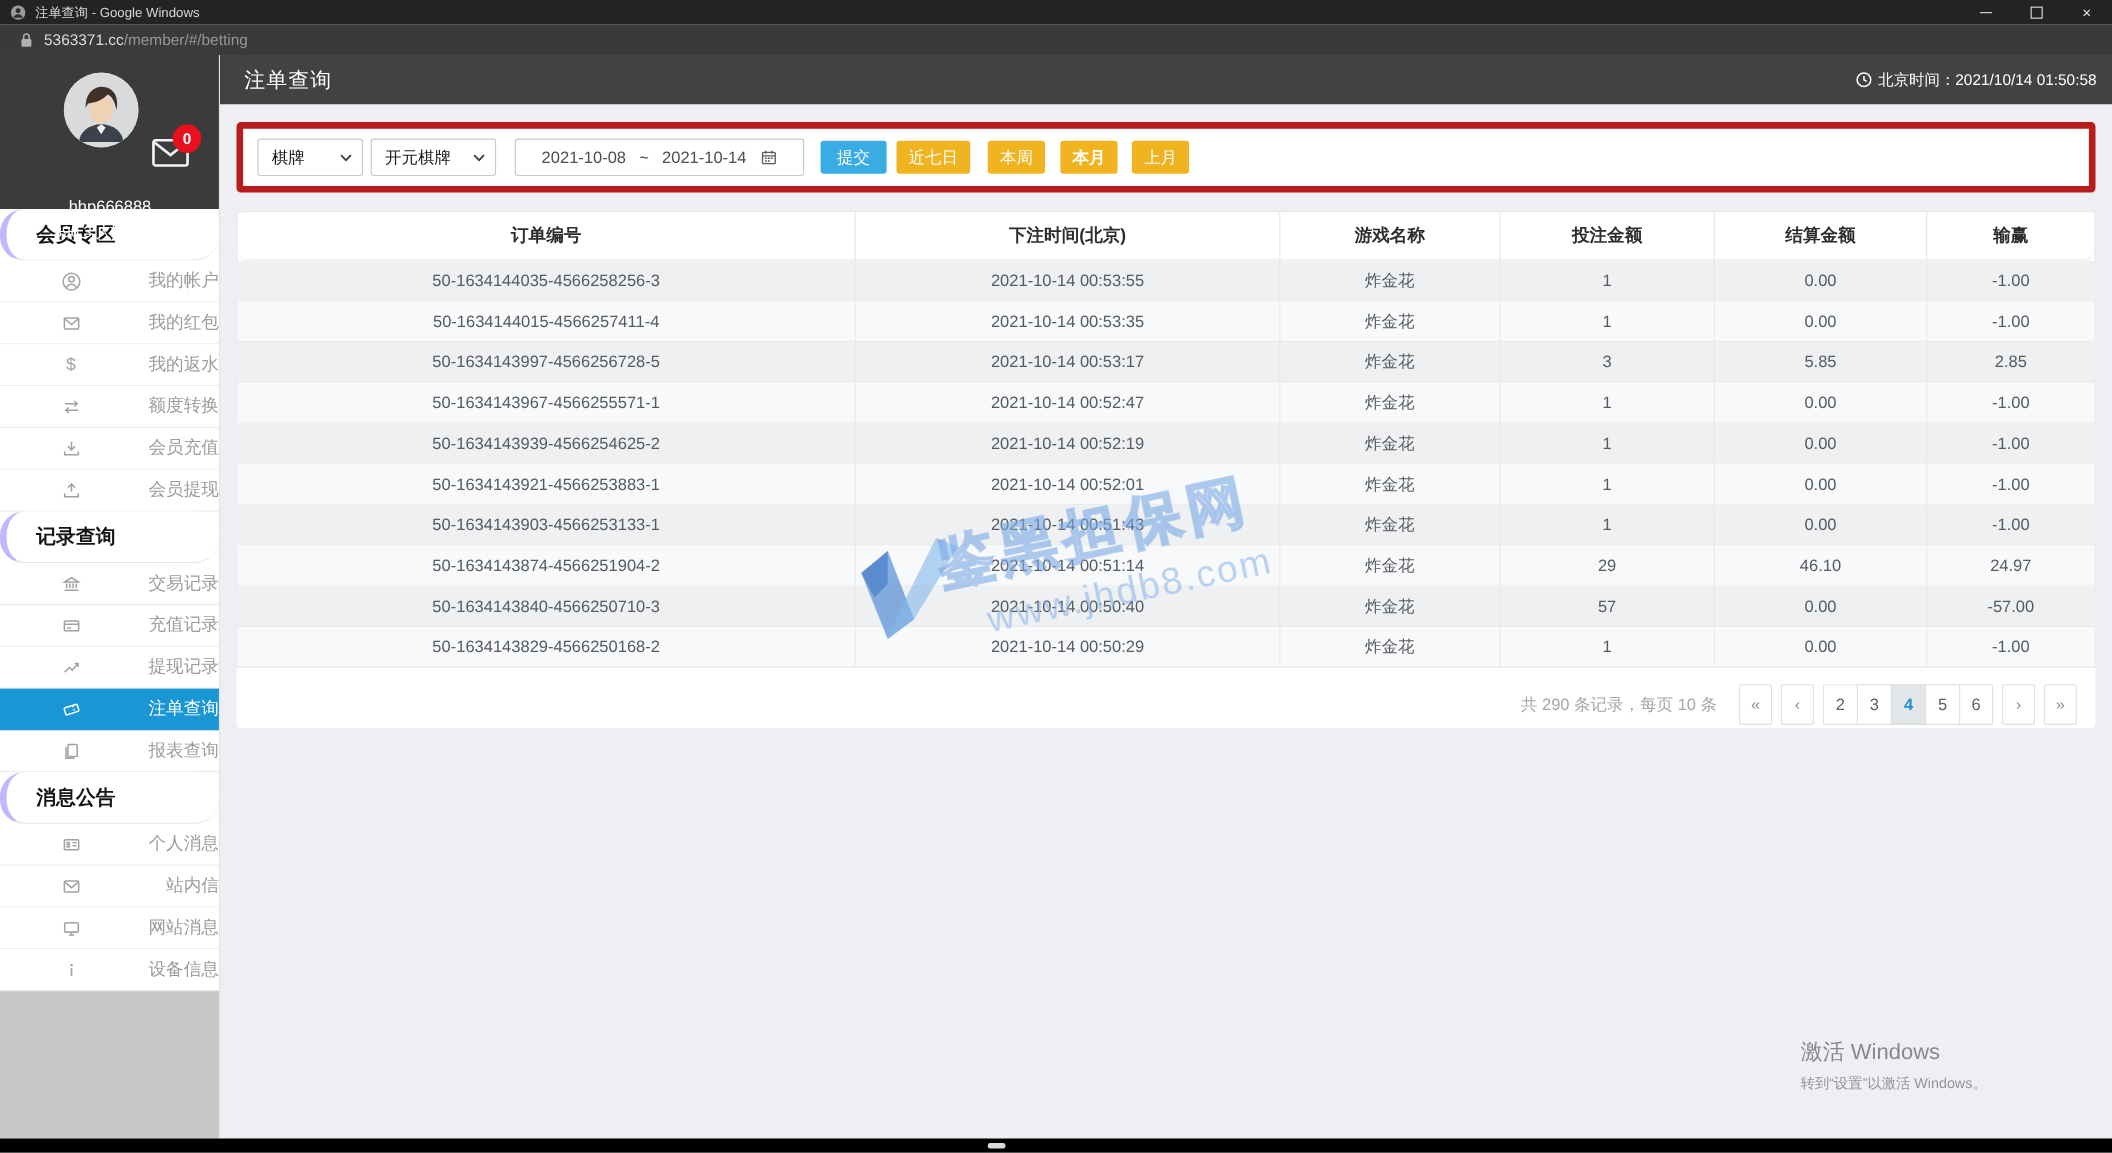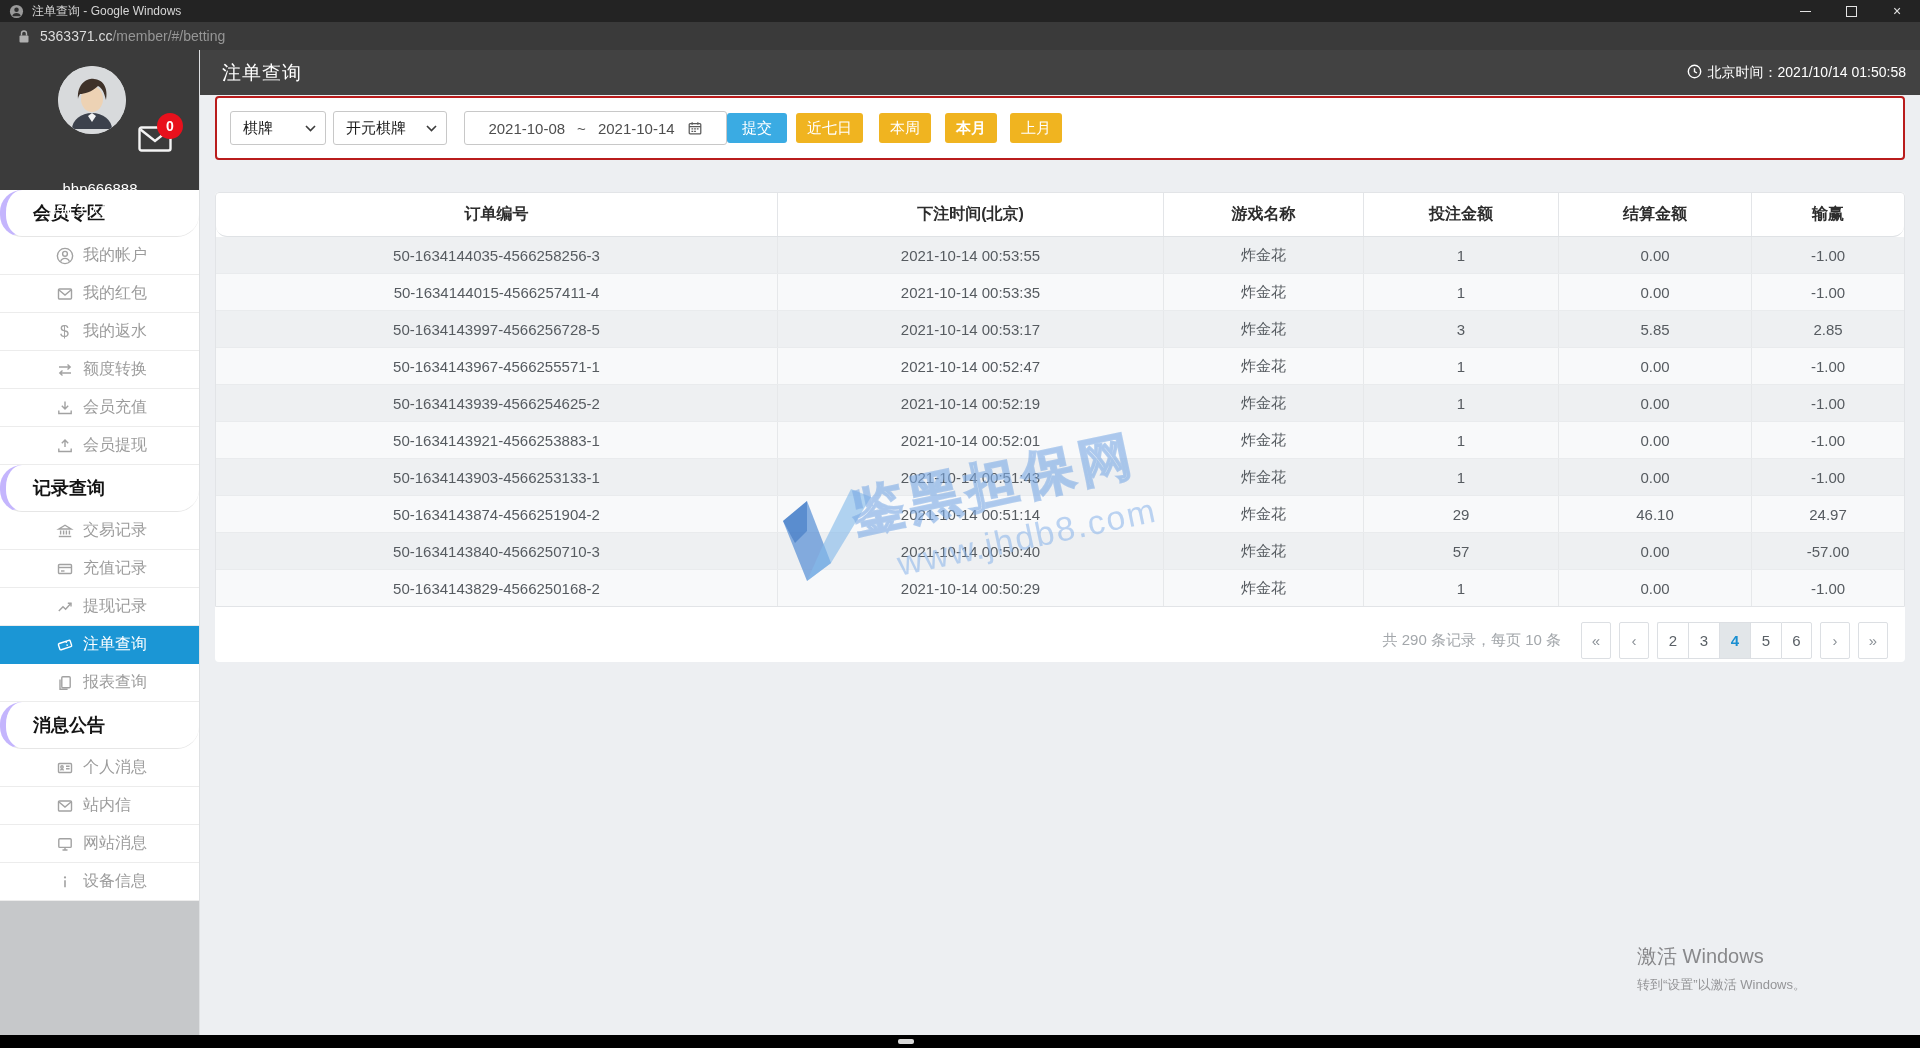--- a/index.html
+++ b/index.html
@@ -15,49 +15,49 @@
   .max-box{width:9px;height:9px;border:1px solid #e3e3e3;}
   .close-x{font-size:14px;line-height:1;}
   #urlbar{position:absolute;left:0;top:22px;width:1920px;height:28px;background:#3a3a3a;display:flex;align-items:center;padding-left:18px;box-sizing:border-box;}
   #urlbar .urltxt{font-size:14px;margin-left:10px;}
   #urlbar .dom{color:#dcdcdc;}
   #urlbar .pth{color:#969696;}
 
   
   #appheader{position:absolute;left:200px;top:50px;right:0;height:45px;background:#424242;display:flex;align-items:center;color:#fff;}
   #appheader .ptitle{font-size:19px;margin-left:22px;letter-spacing:1px;}
-  #appheader .btime{margin-left:auto;margin-right:14px;display:flex;gap:6px;font-size:14px;}
+  #appheader .btime{margin-left:auto;margin-right:14px;display:flex;align-items:center;gap:6px;font-size:14px;}
 
   
   #sidebar{position:absolute;left:0;top:50px;width:200px;height:985px;background:#fff;border-right:1px solid #dfe1e3;box-sizing:border-box;display:flex;flex-direction:column;}
   #userpanel{height:140px;background:#3b3b3b;position:relative;flex:0 0 auto;}
   #avatar{position:absolute;left:58px;top:16px;width:68px;height:68px;border-radius:50%;overflow:hidden;background:#d8dadc;cursor:pointer;}
   #mailwrap{position:absolute;left:138px;top:76px;cursor:pointer;}
   #mailbadge{position:absolute;left:157px;top:63px;width:26px;height:26px;border-radius:50%;background:#e8101c;color:#fff;font-size:14px;font-weight:bold;display:flex;align-items:center;justify-content:center;}
   #uname{position:absolute;left:0;top:130px;width:200px;text-align:center;color:#fff;font-size:15px;}
   #ubal{position:absolute;left:0;top:152px;width:200px;display:flex;align-items:center;justify-content:center;gap:7px;color:#fff;font-size:14px;}
   #ubal .ric{display:flex;cursor:pointer;}
   #menu{flex:0 0 auto;}
   .msection{height:47px;display:flex;align-items:center;border-left:6px solid #c4b5fd;border-bottom:1px solid #e6e6e6;padding-left:27px;box-sizing:border-box;background:#fff;border-radius:22px;}
   .msection span{font-size:18px;font-weight:bold;color:#141414;}
-  .mitem{height:38px;display:flex;align-items:center;justify-content:flex-start;padding-left:55px;gap:9px;border-bottom:1px solid #ececec;color:#9c9c9c;font-size:16px;background:#fff;cursor:pointer;box-sizing:border-box;}
+  .mitem{height:38px;display:flex;align-items:center;justify-content:space-between;padding-left:55px;gap:9px;border-bottom:1px solid #ececec;color:#9c9c9c;font-size:16px;background:#fff;cursor:pointer;box-sizing:border-box;}
   .mitem .mic{display:flex;align-items:center;color:#a2a2a2;width:19px;justify-content:center;}
   .mitem.active{background:#1b96d5;color:#fff;border-bottom:1px solid #1b96d5;}
   .mitem.active .mic{color:#fff;}
   .mitem .gly{font-size:16px;line-height:1;}
   #sidefiller{flex:1 1 auto;background:#c6c8ca;}
 
   
   #content{position:absolute;left:200px;top:95px;right:0;height:940px;background:#edeff2;}
 
-  #filtercard{position:absolute;left:15px;right:15px;top:1px;height:64px;background:#fff;border-radius:4px;border:2px solid #b91c1c;box-sizing:border-box;display:flex;align-items:center;padding-left:13px;}
+  #filtercard{position:absolute;left:15px;right:15px;top:16px;height:64px;background:#fff;border-radius:4px;border:6px solid #b91c1c;box-sizing:border-box;display:flex;align-items:center;padding-left:13px;}
   .sel{height:34px;border:1px solid #c8c8c8;border-radius:3px;background:#fff;display:flex;align-items:center;justify-content:space-between;padding:0 9px 0 12px;box-sizing:border-box;font-size:15px;color:#1c1c1c;cursor:pointer;}
   #sel-cat{width:96px;margin-right:7px;}
   #sel-ven{width:114px;margin-right:17px;}
-  #daterange{width:263px;height:34px;border:1px solid #c8c8c8;border-radius:3px;background:#fff;display:flex;align-items:center;justify-content:center;gap:12px;font-size:15px;color:#4e4e4e;box-sizing:border-box;cursor:text;}
+  #daterange{width:263px;height:34px;border:1px solid #c8c8c8;border-radius:3px;background:#fff;display:flex;align-items:center;justify-content:center;gap:12px;font-size:15px;color:#4e4e4e;box-sizing:border-box;cursor:text;margin-right:15px;}
   .btn{height:30px;border:none;border-radius:3px;color:#fff;font-size:15px;display:flex;align-items:center;justify-content:center;cursor:pointer;font-family:inherit;}
   #btn-submit{width:60px;background:#3aabe3;margin-right:9px;}
   .btn-y{background:#f0b420;padding:0 11px;}
   #btn-q0{margin-right:16px;}
   #btn-q1{margin-right:14px;}
   #btn-q2{margin-right:13px;font-weight:bold;}
 
   #tablecard{position:absolute;left:15px;right:15px;top:97px;height:470px;background:#fff;border-radius:4px;box-sizing:border-box;}
   #btable{border:1px solid #e2e4e7;border-radius:4px 4px 0 0;overflow:hidden;}
   .thead{display:flex;height:43px;background:#fff;border-bottom:1px solid #dfe2e5;border-radius:11px;}

